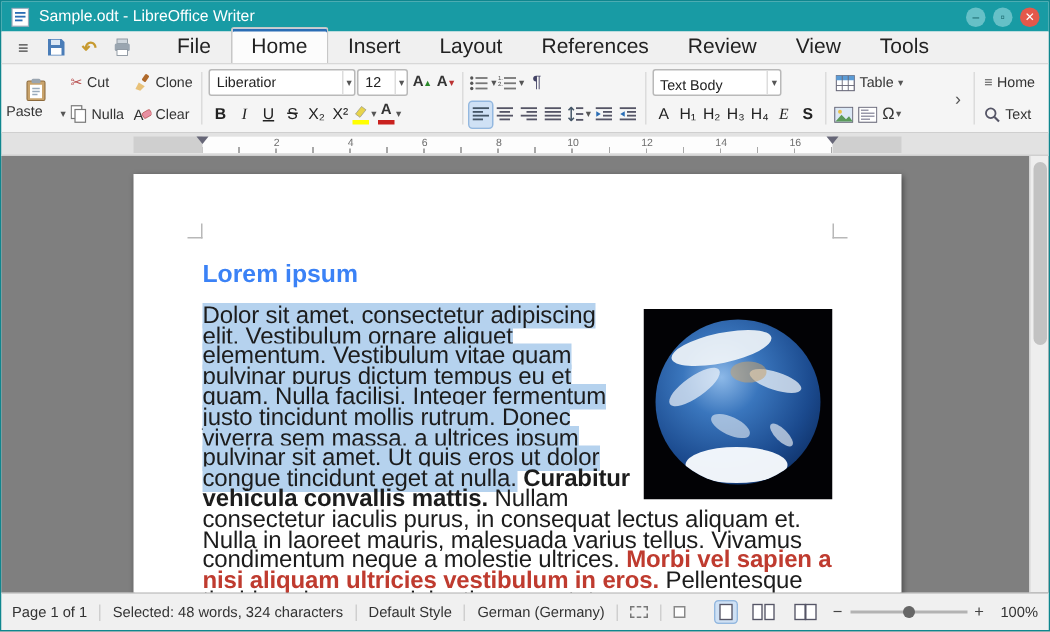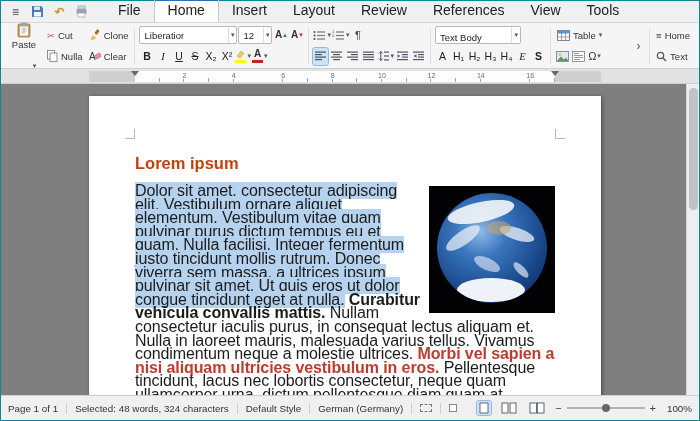--- a/index.html
+++ b/index.html
@@ -32,21 +32,21 @@
   
   .toolbar { height: 46px; background: #f5f5f5; border-bottom: 1px solid #cfcfcf;
              display: flex; align-items: stretch; padding: 1px 3px; flex: 0 0 auto; }
   .group { display: flex; flex-direction: column; justify-content: center; gap: 2px; padding: 0 1px; }
   .trow { display: flex; align-items: center; gap: 1px; height: 19px; }
   .vsep { width: 1px; background: #dcdcdc; margin: 4px 3px; }
   .spacer { flex: 1; }
 
   .big-btn { display: flex; flex-direction: column; align-items: center; justify-content: center;
              width: 38px; gap: 1px; border-radius: 2px; }
-  .big-btn .lbl { font-size: 9.5px; color: #333; display: flex; gap: 12px; align-items: flex-end; flex-direction: column; }
+  .big-btn .lbl { font-size: 9.5px; color: #333; display: flex; gap: 12px; align-items: flex-end; }
 
   .tbtn { display: flex; align-items: center; gap: 3px; font-size: 9.5px; color: #333;
           padding: 0 2px; height: 18px; border-radius: 2px; }
   .combo { height: 18px; border: 1px solid #b9b9b9; background: #fff; display: flex;
            align-items: center; font-size: 9.5px; color: #222; padding: 0 0 0 4px; gap: 3px;
            border-radius: 2px; }
   .combo .val { white-space: nowrap; overflow: hidden; }
   .combo .arr { margin-left: auto; font-size: 7px; color: #555; border-left: 1px solid #ddd;
                 padding: 0 2px; height: 100%; display: flex; align-items: center; }
   .w-font { width: 98px; gap: 44px; } .w-size { width: 34px; } .w-style { width: 86px; align-items: flex-end; }
@@ -77,21 +77,21 @@
   .mark-down { position: absolute; top: 0; width: 0; height: 0; border-left: 4px solid transparent;
                border-right: 4px solid transparent; border-top: 5px solid #667; transform: translateX(-50%); }
 
   
   .docarea { flex: 1; position: relative; background: #7f7f7f; overflow: hidden; }
   .page { position: absolute; left: 88px; top: 12px; width: 512px; height: 400px; background: #fff;
           box-shadow: 1px 1px 4px rgba(0,0,0,.45); padding: 58px 46px 0 46px; }
   .corner { position: absolute; width: 10px; height: 10px; }
   .c-tl { left: 36px; top: 33px; border-right: 1px solid #b8b8b8; border-bottom: 1px solid #b8b8b8; }
   .c-tr { left: 466px; top: 33px; border-left: 1px solid #b8b8b8; border-bottom: 1px solid #b8b8b8; }
-  .doc-h1 { font-size: 16.5px; font-weight: bold; color: #c2410c; margin: 0 0 11px; }
+  .doc-h1 { font-size: 16.5px; font-weight: bold; color: #3b82f6; margin: 0 0 11px; }
   .doc-text { font-size: 16px; line-height: 13.6px; color: #1c1c1c; letter-spacing: -0.1px; }
   .sel { background: #b5d2ee; }
   .bold { font-weight: bold; }
   .red { font-weight: bold; color: #bf3b2f; }
   .earth { float: right; width: 126px; height: 127px; margin: 2px 0 5px 7px; }
   .earth svg { display: block; }
   .doc-h2 { font-size: 12.5px; font-weight: bold; color: #1a1a1a; margin: 13px 0 6px; }
 
   .vscroll { position: absolute; right: 0; top: 0; bottom: 0; width: 13px; background: #eeeeee;
              border-left: 1px solid #d4d4d4; }
@@ -115,20 +115,36 @@
   .zhandle { position: absolute; left: 50%; top: -3px; width: 8px; height: 8px; border-radius: 50%;
              background: #666; transform: translateX(-50%); }
   .zoomval { min-width: 28px; text-align: right; }
   svg { display: block; }
 </style>
 </head>
 <body>
 
 <div class="window">
 
+  <div class="titlebar">
+    <span>
+      <svg width="13" height="13" viewBox="0 0 13 13">
+        <rect x="1" y="0.5" width="11" height="12" fill="#fff" stroke="#9ab" stroke-width="0.8"></rect>
+        <rect x="3" y="3" width="7" height="1.2" fill="#2a6db5"></rect>
+        <rect x="3" y="5.5" width="7" height="1.2" fill="#2a6db5"></rect>
+        <rect x="3" y="8" width="5" height="1.2" fill="#2a6db5"></rect>
+      </svg>
+    </span>
+    <span class="title">Sample.odt - LibreOffice Writer</span>
+    <span class="win-controls">
+      <span class="win-btn">–</span>
+      <span class="win-btn">▫</span>
+      <span class="win-btn close">✕</span>
+    </span>
+  </div>
 
   <div class="tabrow">
     <span class="qicons">
       <span class="qicon">≡</span>
       <span class="qicon">
         <svg width="13" height="13" viewBox="0 0 13 13">
           <path d="M1 1 h9 l2 2 v9 h-11 z" fill="#4a7db8"></path>
           <rect x="3" y="1.5" width="6" height="3.5" fill="#dce8f5"></rect>
           <rect x="3" y="7" width="7" height="4.5" fill="#fff"></rect>
         </svg>
@@ -140,22 +156,22 @@
           <rect x="1.5" y="4" width="10" height="5" rx="1" fill="#9aa5b0"></rect>
           <rect x="3" y="8" width="7" height="4" fill="#fff" stroke="#8a949e" stroke-width="0.6"></rect>
         </svg>
       </span>
     </span>
     <span class="tabs">
       <span class="tab">File</span>
       <span class="tab active">Home</span>
       <span class="tab">Insert</span>
       <span class="tab">Layout</span>
+      <span class="tab">References</span>
       <span class="tab">Review</span>
-      <span class="tab">References</span>
       <span class="tab">View</span>
       <span class="tab">Tools</span>
     </span>
   </div>
 
   <div class="toolbar">
 
     <div class="group">
       <div class="big-btn" style="height:40px;">
         <span>

